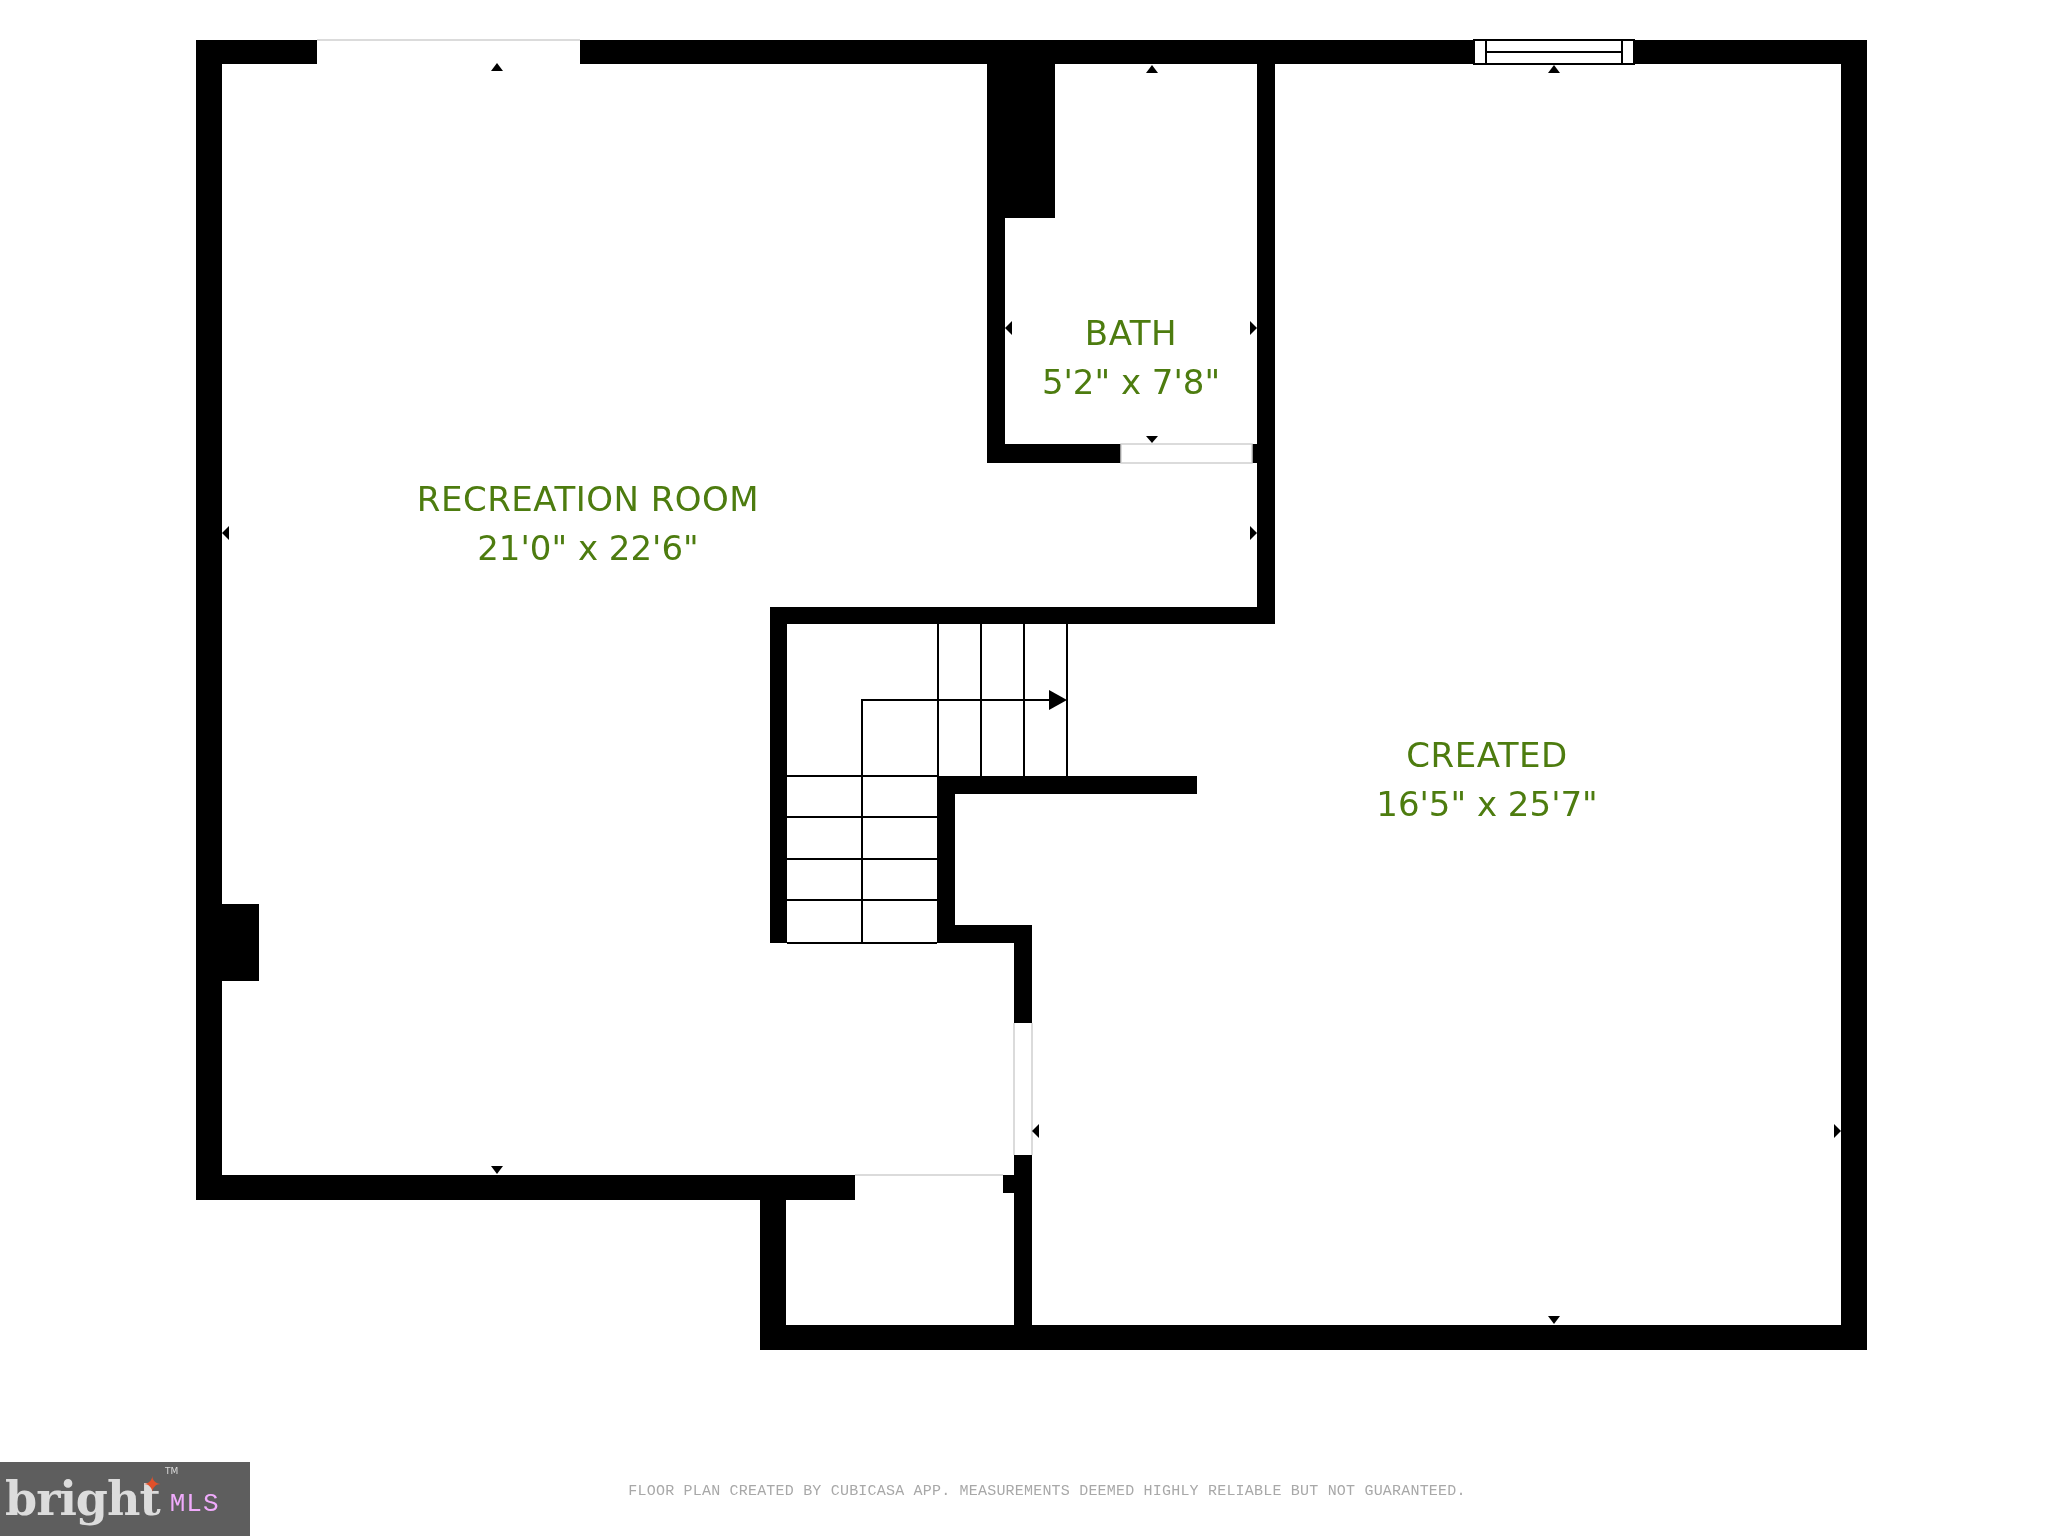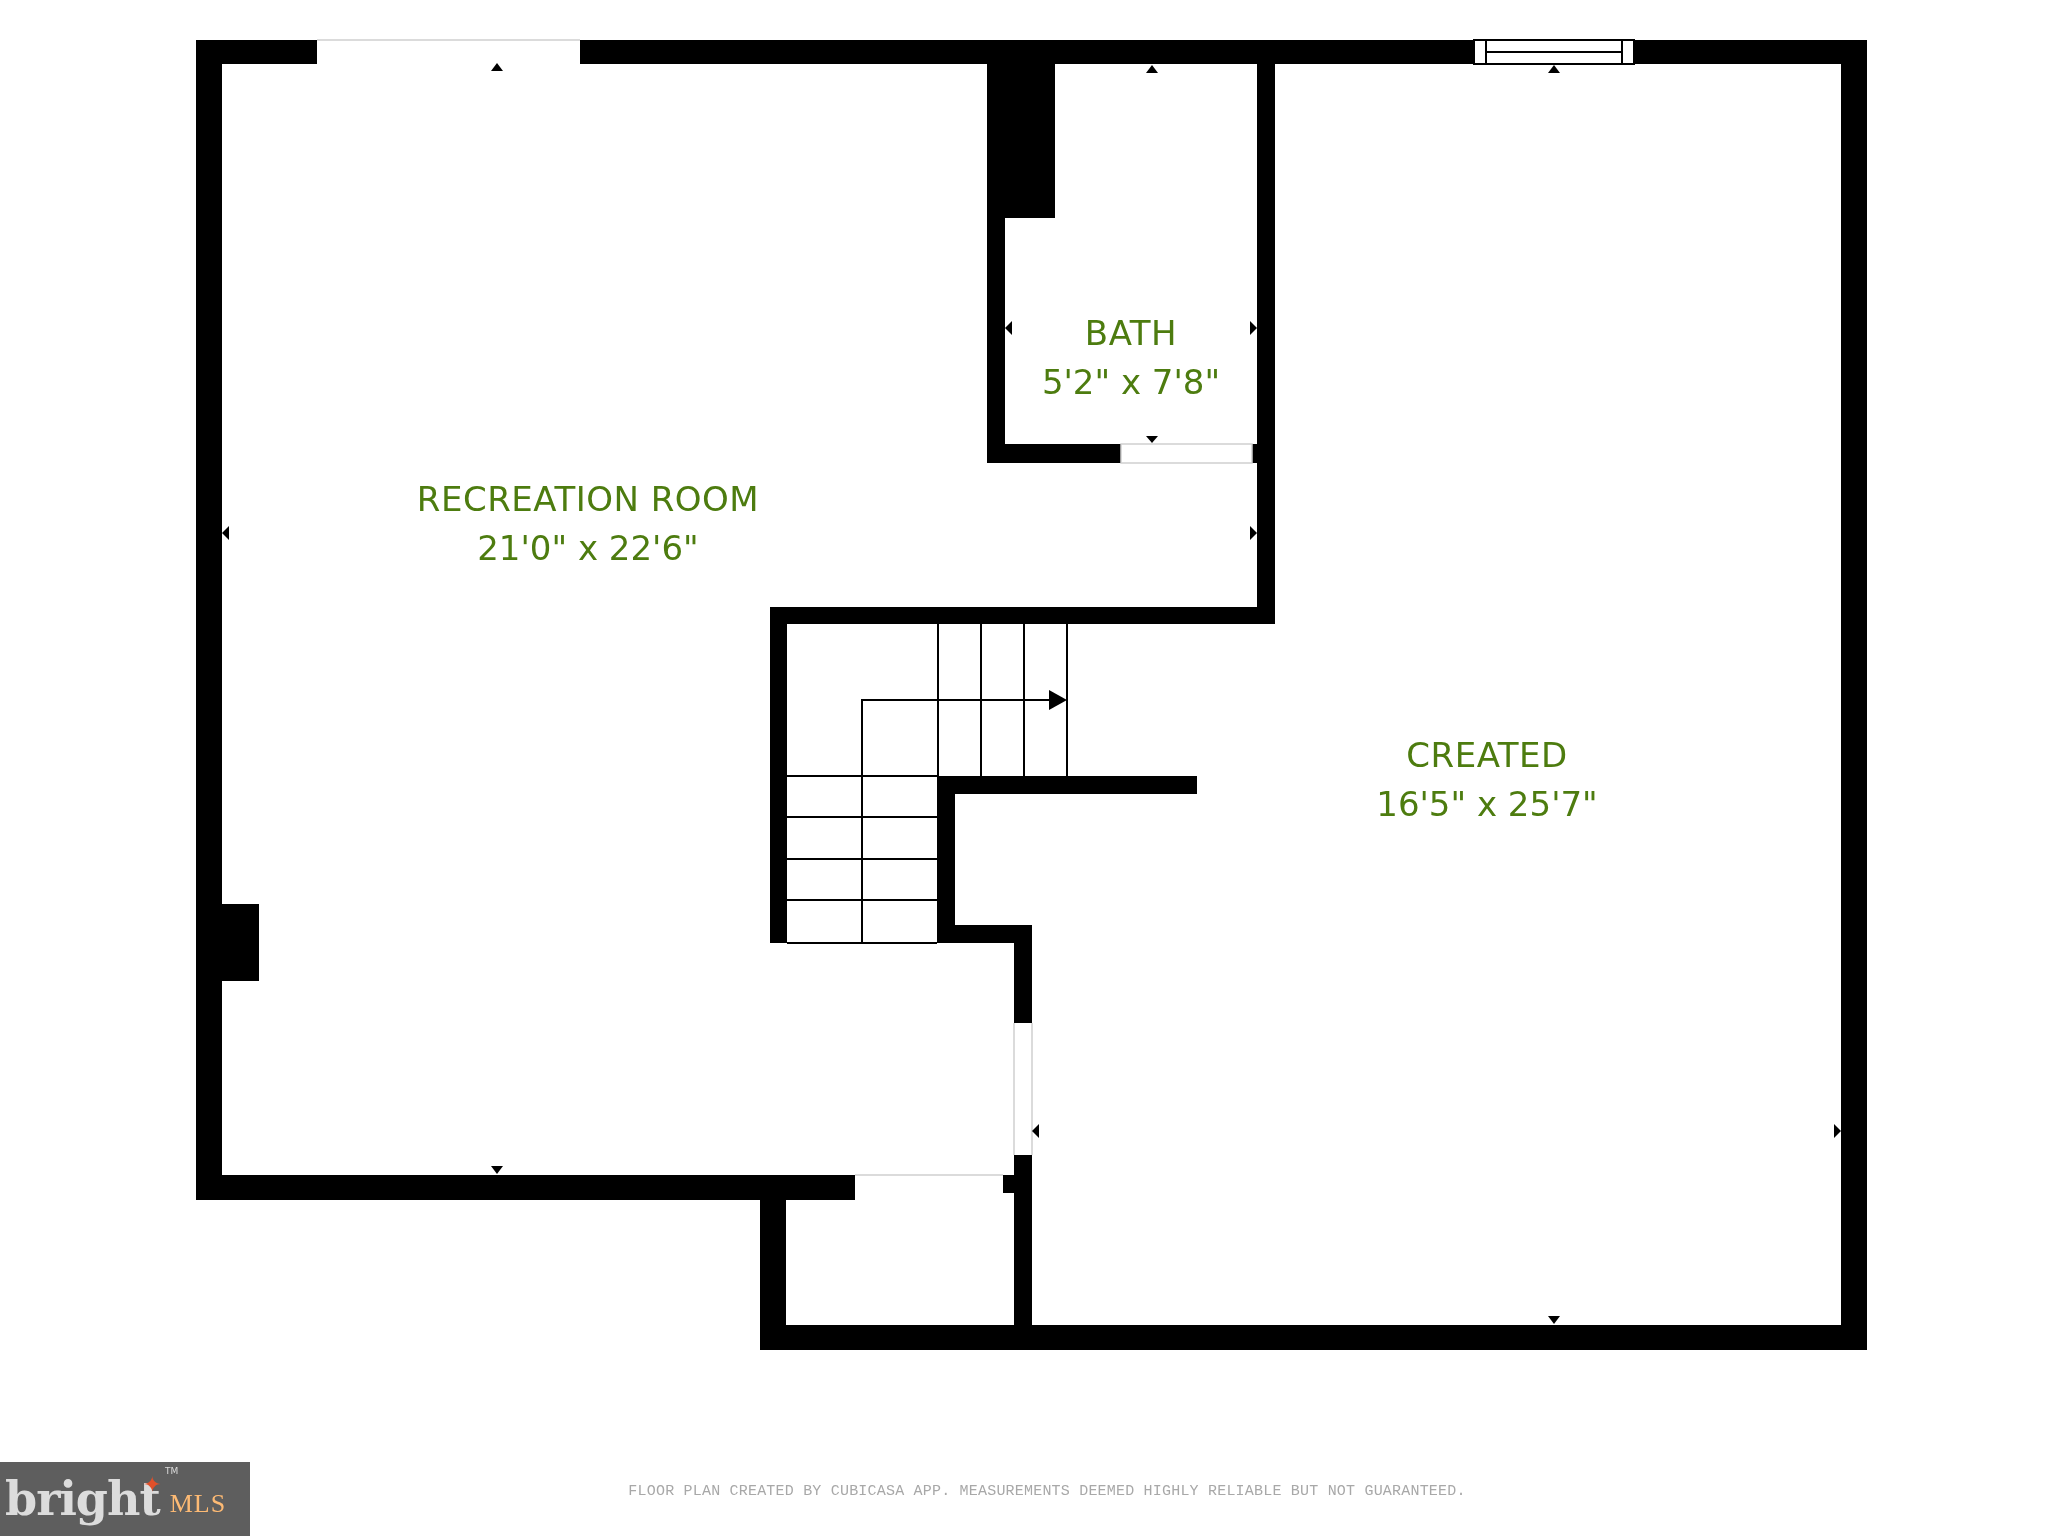--- a/index.html
+++ b/index.html
@@ -6,21 +6,21 @@
   body { width:2048px; height:1536px; position:relative; overflow:hidden; font-family:"DejaVu Sans", sans-serif; }
   .plan { position:absolute; left:0; top:0; width:2048px; height:1536px; }
   .room-label { position:absolute; text-align:center; color:#4d7c0f; font-family:"DejaVu Sans", sans-serif; line-height:1.45; transform:translateX(-50%); white-space:nowrap; }
   .room-label .name { font-size:34px; letter-spacing:0.5px; }
   .room-label .dims { font-size:34px; }
   .footer-note { position:absolute; left:600px; top:1483px; width:860px; text-align:center; font-size:15px; color:#a8a8a8; font-family:Liberation Mono, monospace; letter-spacing:0.2px;margin-left:17px; }
   .logo { position:absolute; left:0; top:1462px; width:250px; height:74px; background:#5e5e5e; display:flex; align-items:center; padding-left:5px; box-sizing:border-box; }
   .logo .brand { font-family:"DejaVu Serif", serif; font-size:46px; color:#dcdcdc; font-weight:bold; letter-spacing:-1px; position:relative; }
   .logo .star { position:absolute; left:143px; top:10px; color:#e0502a; font-size:22px; }
   .logo .tm { position:absolute; left:165px; top:4px; color:#dcdcdc; font-size:9px; font-family:"DejaVu Sans", sans-serif;text-align:right; }
-  .logo .mls { font-family:Liberation Serif, serif; color:#fdba74; font-size:26px; margin-left:10px; margin-top:10px; letter-spacing:1px; }
+  .logo .mls { font-family:Liberation Mono, monospace; color:#f0abfc; font-size:26px; margin-left:10px; margin-top:10px; letter-spacing:1px; }
 </style>
 </head>
 <body>
 
 <svg class="plan" viewBox="0 0 2048 1536" xmlns="http://www.w3.org/2000/svg">
   <g fill="#000">
 
     <rect x="196" y="40" width="121" height="24"></rect>
 
     <rect x="580" y="40" width="894" height="24"></rect>

